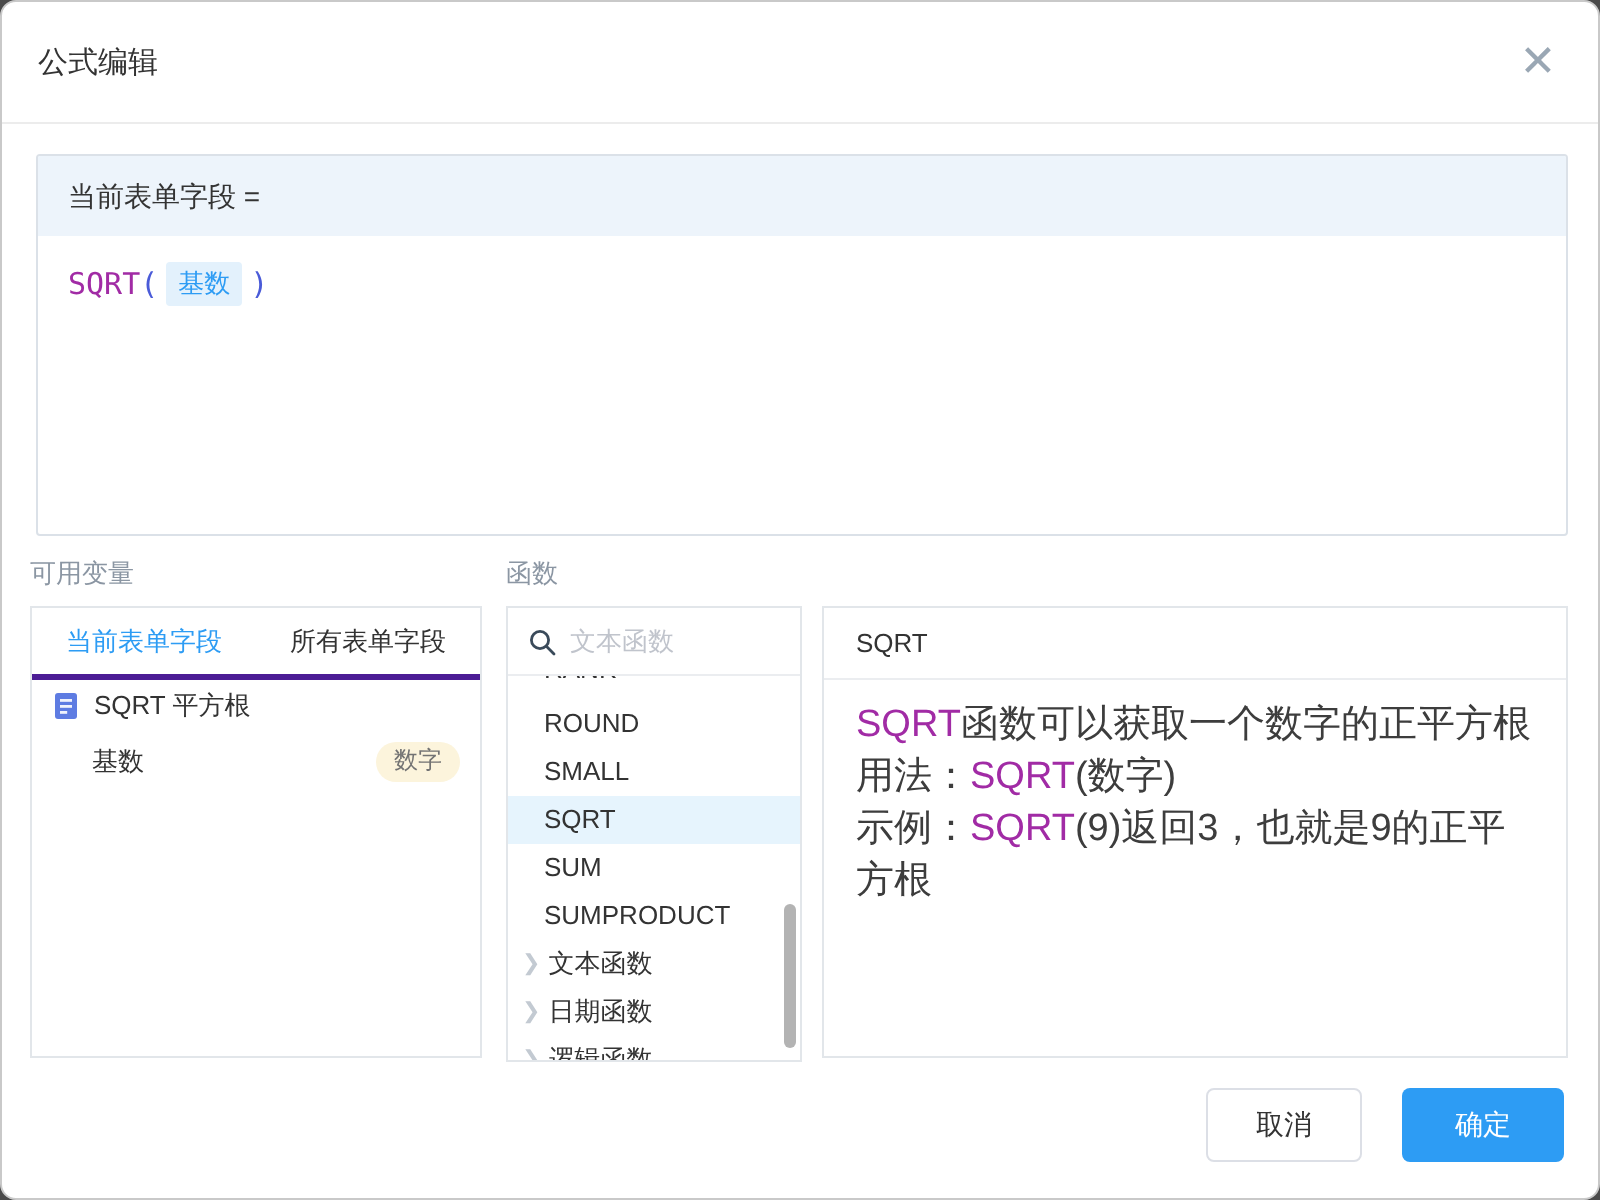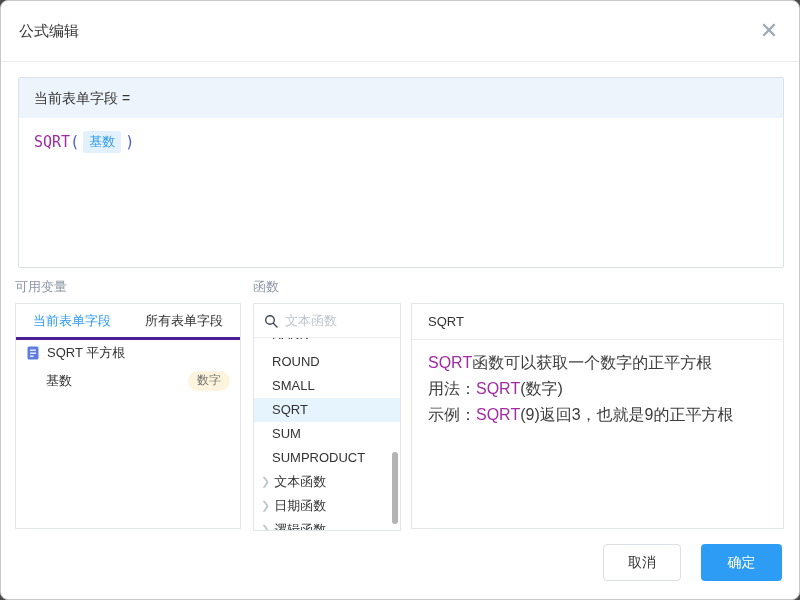--- a/index.html
+++ b/index.html
@@ -64,21 +64,21 @@
   .clipped-row span { display: inline-block; transform: translateY(-11px); }
   .fn-item { height: 24px; line-height: 24px; padding-left: 18px; font-size: 13px; color: #333; cursor: pointer; }
   .fn-group { height: 24px; line-height: 24px; padding-left: 7px; font-size: 13px; color: #333; cursor: pointer; display: flex; align-items: center; }
   .chev { color: #c3cad2; font-size: 11px; margin-right: 4px; font-family: "DejaVu Sans", sans-serif; }
   .scroll-thumb {
     position: absolute; right: 2px; top: 148px; width: 6px; height: 72px;
     background: #b3b3b3; border-radius: 3px;
   }
   
   .detail-header { height: 36px; line-height: 36px; padding: 0 16px; font-size: 13px; color: #333; border-bottom: 1px solid #ebedf0; }
-  .detail-body { padding: 10px 16px; font-size: 16px; color: #3d3d3d; }
+  .detail-body { padding: 10px 16px; font-size: 19px; color: #3d3d3d; }
   .detail-line { line-height: 26px; }
   
   .btn {
     position: absolute; top: 543px; height: 37px; border-radius: 4px;
     font-size: 14px; display: flex; align-items: center; justify-content: center; cursor: pointer;
     font-family: "Liberation Sans", "DejaVu Sans", sans-serif;
   }
   .btn-cancel { left: 602px; width: 78px; background: #fff; border: 1px solid #dcdfe6; color: #333; }
   .btn-confirm { left: 700px; width: 81px; border: none; color: #fff; }
 </style>

